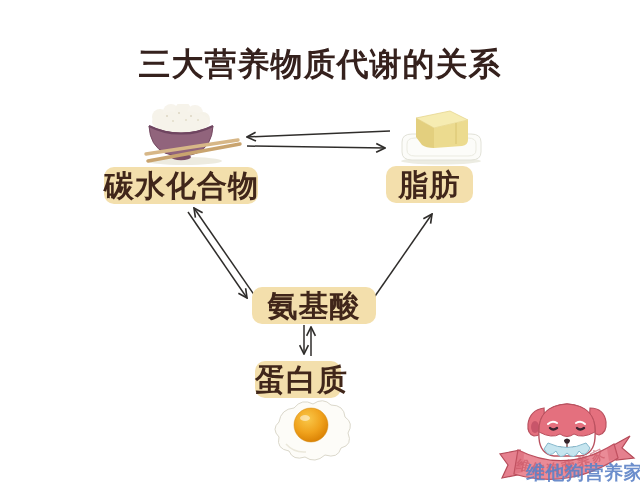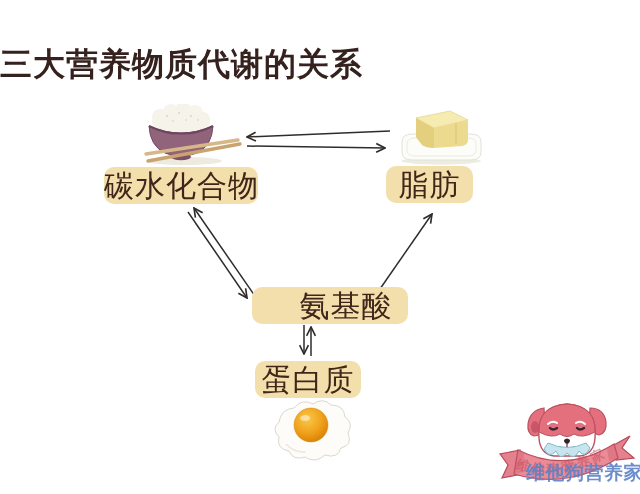--- a/index.html
+++ b/index.html
@@ -1,26 +1,26 @@
 <!DOCTYPE html>
 <html><head>
 <meta charset="utf-8">
 <style>
   html,body{margin:0;padding:0;background:#fff;}
   .canvas{position:relative;width:640px;height:494px;background:#ffffff;overflow:hidden;
           font-family:"Liberation Sans","DejaVu Sans",sans-serif;}
-  .title{position:absolute;top:43px;left:0;width:100%;text-align:left;
+  .title{position:absolute;top:43px;left:0;width:100%;text-align:center;
          font-size:32px;font-weight:bold;color:#35211d;letter-spacing:1px;}
-  .node{position:absolute;background:#f3dfac;color:#40261a;font-weight:normal;
+  .node{position:absolute;background:#f3dfac;color:#40261a;font-weight:bold;
         font-size:30px;line-height:37px;height:37px;border-radius:10px;
         text-align:center;letter-spacing:1px;white-space:nowrap;}
   .node-carb{left:104px;top:167px;width:154px;}
   .node-fat{left:386px;top:166px;width:87px;}
-  .node-amino{left:252px;top:287px;width:124px;padding-left:32px;}
-  .node-protein{left:255px;top:361px;width:106px;}
+  .node-amino{left:252px;top:287px;width:124px;}
+  .node-protein{left:255px;top:361px;width:86px;}
   .abs{position:absolute;}
   .brand{position:absolute;left:526px;top:460px;width:120px;
          font-size:19px;font-weight:bold;color:rgba(92,130,198,0.9);
          letter-spacing:0.5px;white-space:nowrap;}
 </style>
 </head>
 <body>
 
 <div class="canvas">
 

